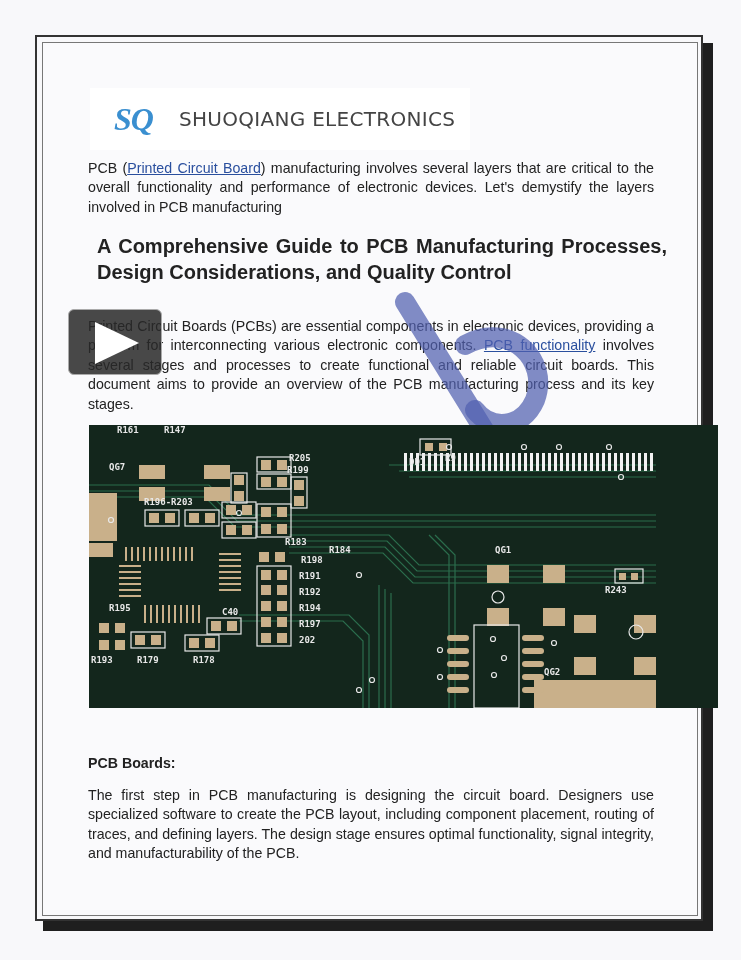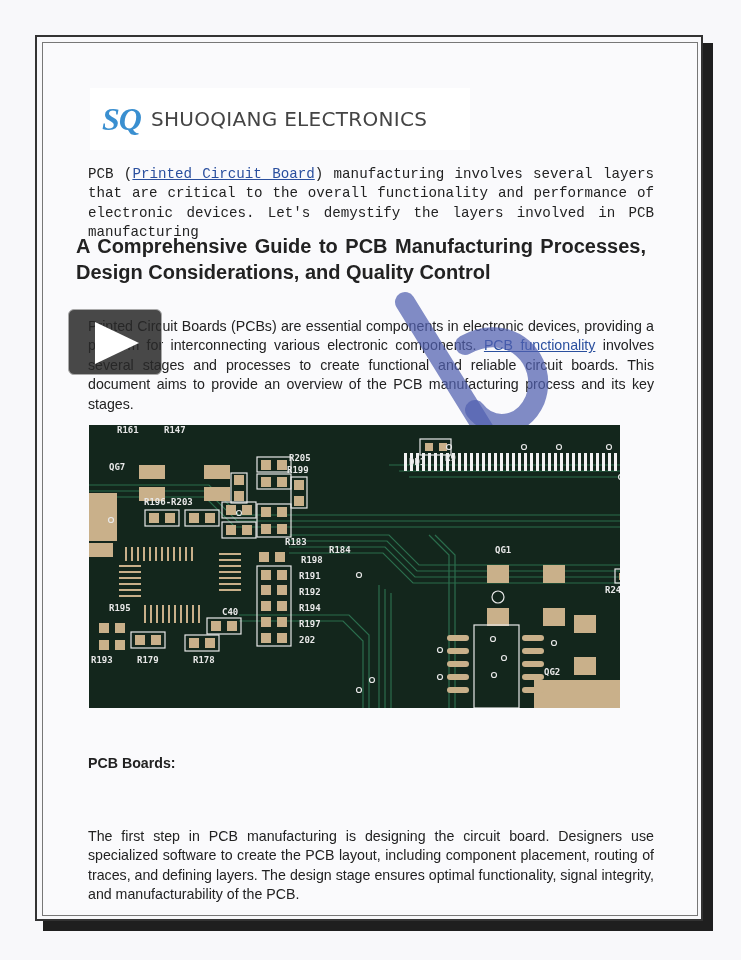--- a/index.html
+++ b/index.html
@@ -17,62 +17,62 @@
   .inner {
     position:absolute; left:42px; top:42px; width:656px; height:874px;
     border:1px solid #777; background:#fafafc; box-sizing:border-box;
   }
   .logo {
     position:absolute; left:90px; top:88px; width:380px; height:62px; background:#ffffff;
     display:flex; align-items:center;
   }
   .logo-mark {
     font-family:"Liberation Serif", serif; font-style:italic; font-weight:bold;
-    font-size:32px; color:#3a8fd0; margin-left:12px; letter-spacing:-1px;
+    font-size:32px; color:#3a8fd0; margin-left:24px; letter-spacing:-1px;
   }
   .logo-text {
-    font-family:"DejaVu Sans", sans-serif; font-size:20px; color:#444; margin-left:10px; letter-spacing:0.3px;
+    font-family:"DejaVu Sans", sans-serif; font-size:20px; color:#444; margin-left:26px; letter-spacing:0.3px;
   }
   .para {
     position:absolute; left:88px; width:566px; font-size:14.2px; line-height:19.4px;
     text-align:justify; color:#222;
   }
   .para a, .link { color:#2a4f9e; text-decoration:underline; }
   .heading {
-    position:absolute; left:76px; top:233px; width:570px; font-size:20px; font-weight:bold;
+    position:absolute; left:97px; top:233px; width:570px; font-size:20px; font-weight:bold;
     line-height:26px; color:#222; text-align:justify;
   }
   .subheading {
     position:absolute; left:88px; top:755px; font-size:14.2px; font-weight:bold; color:#222;
   }
   .watermark {
     position:absolute; left:300px; top:290px; width:260px; height:200px; pointer-events:none;
   }
   .play {
     position:absolute; left:68px; top:309px; width:94px; height:66px; background:rgba(40,40,40,0.85);
     border-radius:6px; border:1px solid #aaa; box-sizing:border-box;
   }
   .play svg { position:absolute; left:22px; top:12px; }
   .pcb {
-    position:absolute; left:89px; top:425px; width:531px; height:283px; background:#13261c; overflow:hidden;
+    position:absolute; left:89px; top:425px; width:629px; height:283px; background:#13261c; overflow:hidden;
   }
 </style>
 </head>
 <body>
 
 <div class="shadow"></div>
 <div class="outer"></div>
 <div class="inner"></div>
 
 <div class="logo">
   <span class="logo-mark">SQ</span>
   <span class="logo-text">SHUOQIANG ELECTRONICS</span>
 </div>
 
-<div class="para" style="top:165px;font-family:Liberation Mono, monospace;">
+<div class="para" style="top:159px;">
   <span>PCB (</span><a class="link">Printed Circuit Board</a><span>) manufacturing involves several layers that are critical to the overall functionality and performance of electronic devices. Let's demystify the layers involved in PCB manufacturing</span>
 </div>
 
 <div class="heading">A Comprehensive Guide to PCB Manufacturing Processes, Design Considerations, and Quality Control</div>
 
 <div class="para" style="top:317px;">
   <span>Printed Circuit Boards (PCBs) are essential components in electronic devices, providing a platform for interconnecting various electronic components. </span><a class="link">PCB functionality</a><span> involves several stages and processes to create functional and reliable circuit boards. This document aims to provide an overview of the PCB manufacturing process and its key stages.</span>
 </div>
 
 <svg class="watermark" viewBox="0 0 260 200">
@@ -326,13 +326,13 @@
       <text x="320" y="40">DD1</text>
       <text x="406" y="128">QG1</text>
       <text x="516" y="168">R243</text>
       <text x="455" y="250">QG2</text>
     </g>
   </svg>
 </div>
 
 <div class="subheading">PCB Boards:</div>
 
-<div class="para" style="top:786px;margin-top:41px;">The first step in PCB manufacturing is designing the circuit board. Designers use specialized software to create the PCB layout, including component placement, routing of traces, and defining layers. The design stage ensures optimal functionality, signal integrity, and manufacturability of the PCB.</div>
+<div class="para" style="top:786px;">The first step in PCB manufacturing is designing the circuit board. Designers use specialized software to create the PCB layout, including component placement, routing of traces, and defining layers. The design stage ensures optimal functionality, signal integrity, and manufacturability of the PCB.</div>
 
 </body></html>

